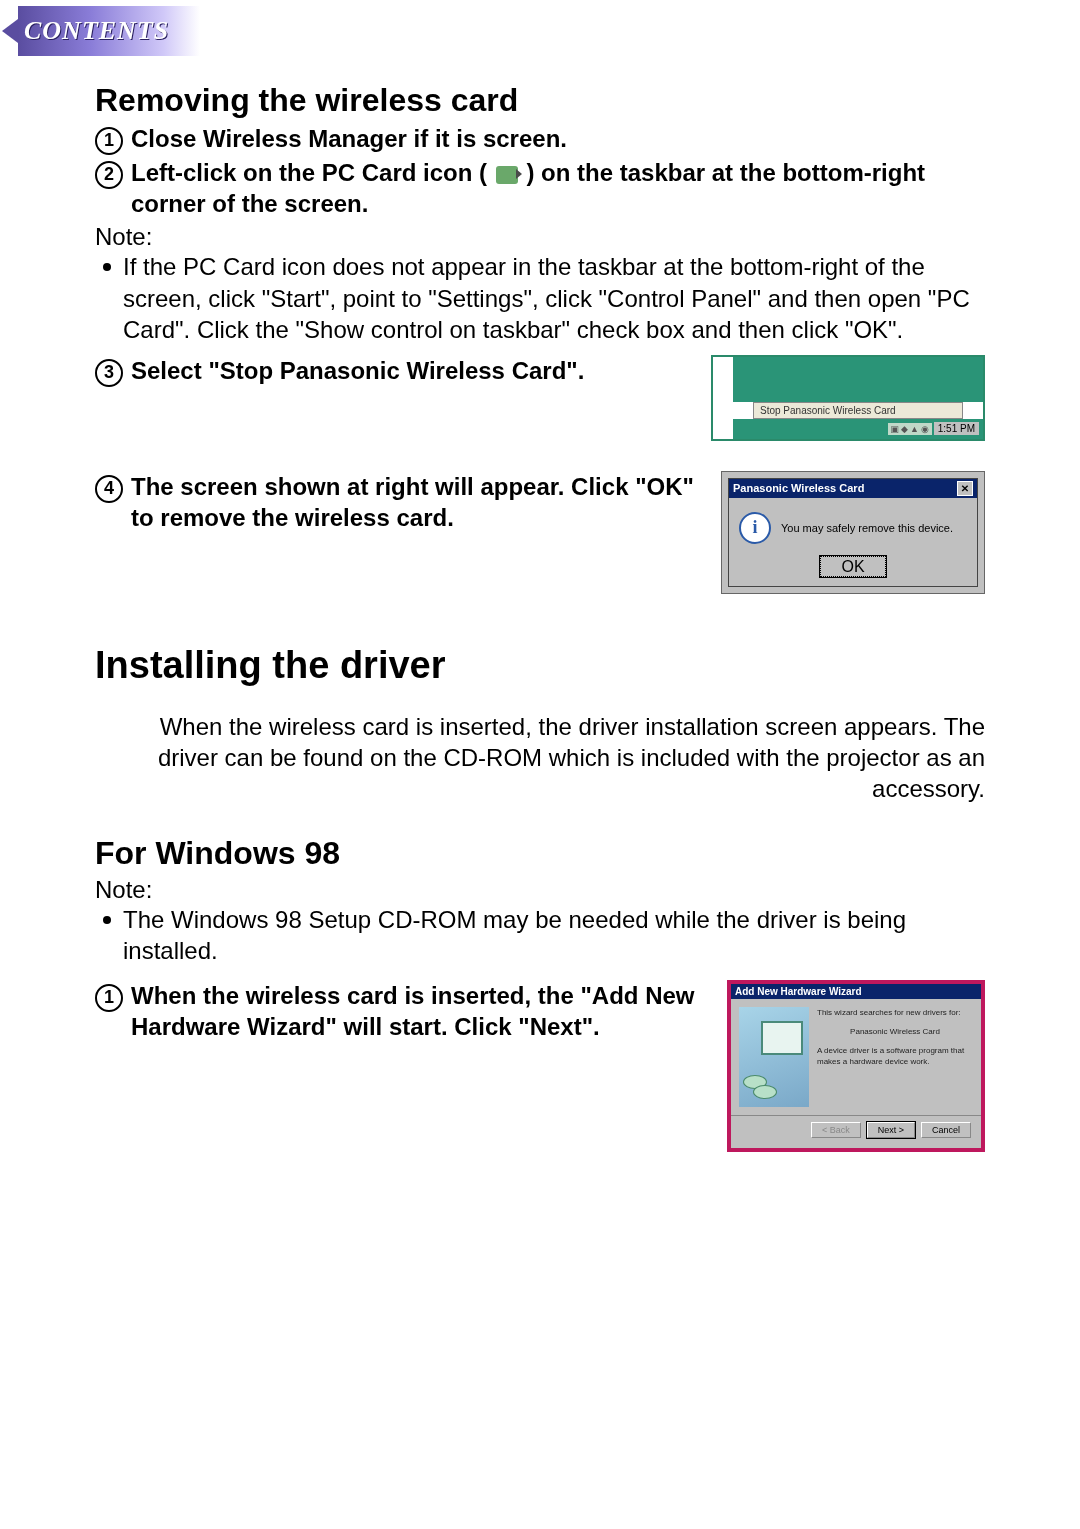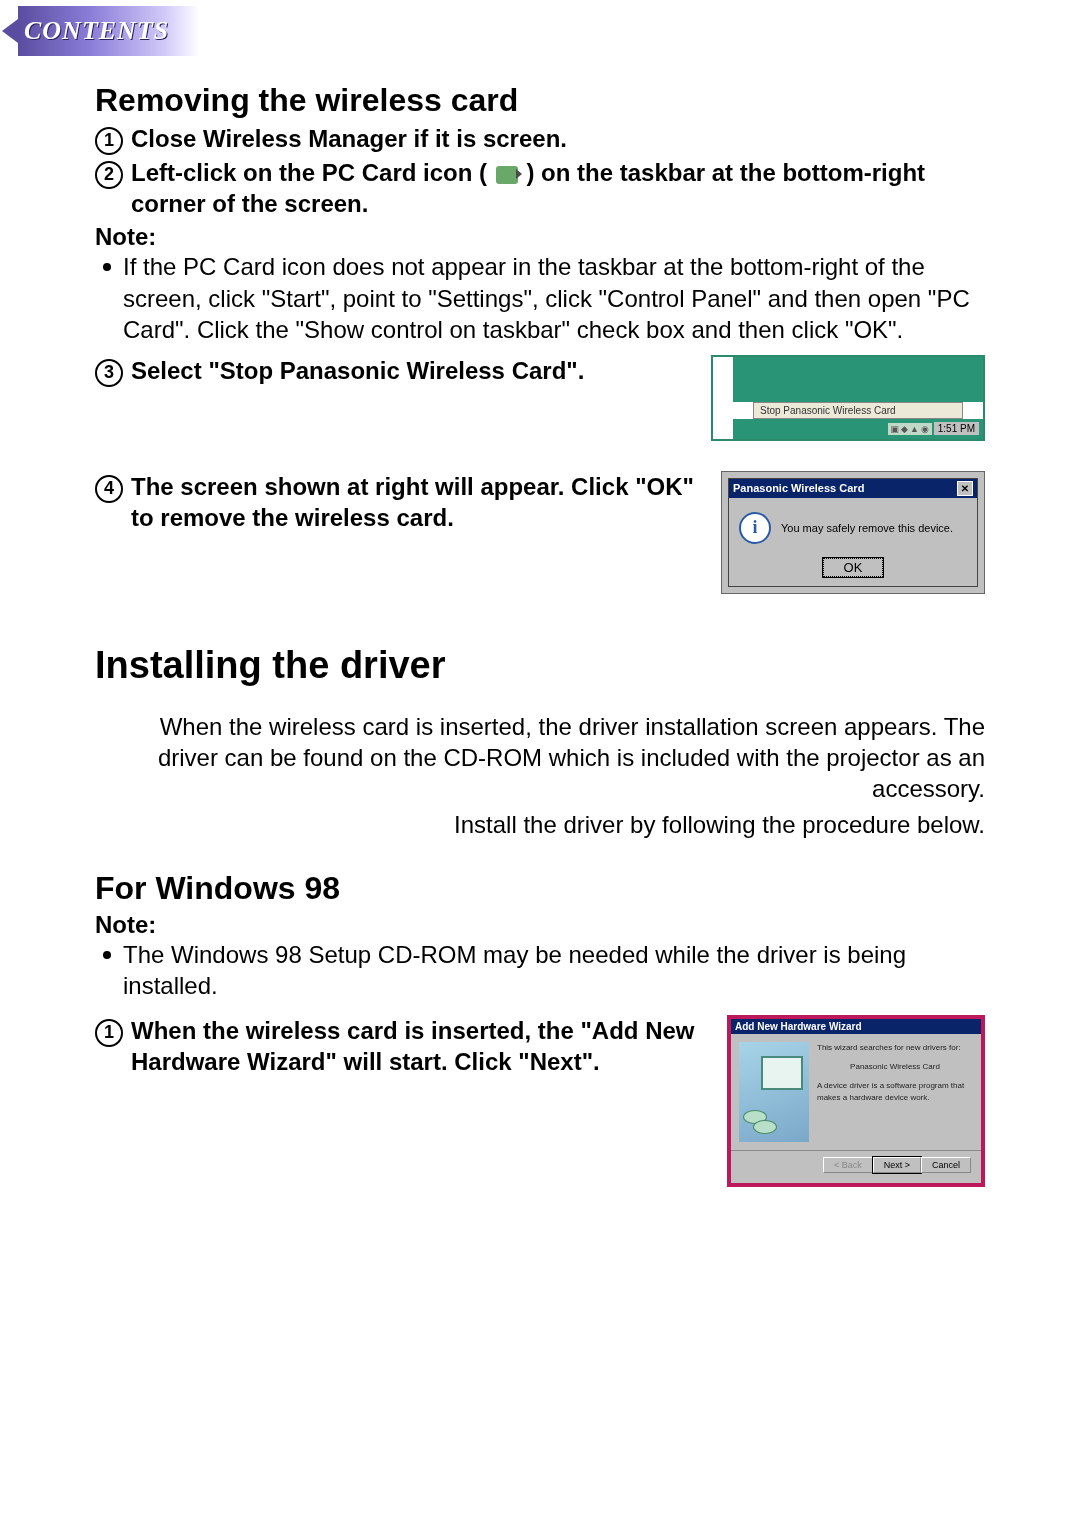--- a/index.html
+++ b/index.html
@@ -75,21 +75,21 @@
     border: 2px solid #000;
     border-radius: 50%;
     align-items: center; justify-content: center;
     font-size: 18px;
     font-weight: bold;
     margin-right: 8px;
     margin-top: 4px;
     flex-shrink: 0;
   }
   .bold { font-weight: bold; }
-  .note-label { font-size: 24px; font-weight: bold; margin-top: 4px; }
+  .note-label { font-size: 24px; font-weight: normal; margin-top: 4px; }
   .bullet-item {
     display: flex;
     font-size: 24px;
     line-height: 1.3;
     margin-left: 8px;
     margin-bottom: 4px;
   }
   .bullet-dot {
     width: 8px; height: 8px; background: #000; border-radius: 50%;
     margin: 12px 12px 0 0;
@@ -168,21 +168,21 @@
     color: #2a5aa8; font-weight: bold; font-family: serif;
     background: #fff;
     font-size: 18px;
   }
   .dlg-msg { font-size: 11px; }
   .dlg-btnrow { text-align: center; padding-bottom: 10px; }
   .dlg-ok {
     border: 1px dotted #000;
     outline: 1px solid #000;
     background: #c0c0c0;
-    font-size: 13px;
+    font-size: 16px;
     padding: 1px 20px;
     margin-top: 22px;
   }
   .para { font-size: 24px; line-height: 1.3; margin: 4px 0; text-align: right; }
   
   .fig-wizard {
     width: 250px;
     background: #c0c0c0;
     border: 4px solid #be185d;
   }
@@ -217,20 +217,21 @@
   .wiz-cd2 {
     position: absolute; left: 14px; bottom: 8px;
     width: 22px; height: 12px; border-radius: 50%;
     background: #b8e0c8; border: 1px solid #4a8a6a;
   }
   .wiz-text { flex: 1; font-size: 8px; color: #222; line-height: 1.4; }
   .wiz-device { text-align: center; margin: 8px 0; }
   .wiz-btnrow {
     display: flex;
     justify-content: flex-end;
+    gap: 6px;
     padding: 6px 10px 10px;
     border-top: 1px solid #888;
   }
   .wiz-btn {
     font-size: 9px;
     padding: 2px 10px;
     background: #c0c0c0;
     border: 1px solid #888;
     border-top-color: #fff; border-left-color: #fff;
   }
@@ -332,21 +333,20 @@
           </div>
           <div class="dlg-btnrow">
             <span class="dlg-ok">OK</span>
           </div>
         </div>
       </div>
     </div>
 
     <h1 class="section">Installing the driver</h1>
     <div class="para">When the wireless card is inserted, the driver installation screen appears. The driver can be found on the CD-ROM which is included with the projector as an accessory.</div>
-    <div class="para">Install the driver by following the procedure below.</div>
 
     <h2 style="margin-top:30px">For Windows 98</h2>
     <div class="note-label">Note:</div>
     <div class="bullet-item">
       <span class="bullet-dot"></span>
       <span>The Windows 98 Setup CD-ROM may be needed while the driver is being installed.</span>
     </div>
 
     <div class="row-with-figure" style="margin-top:14px">
       <div class="row-text">

